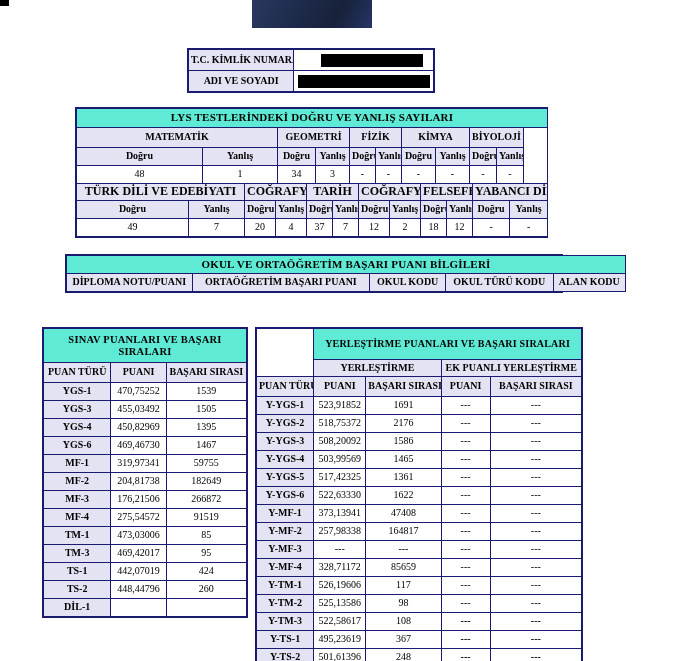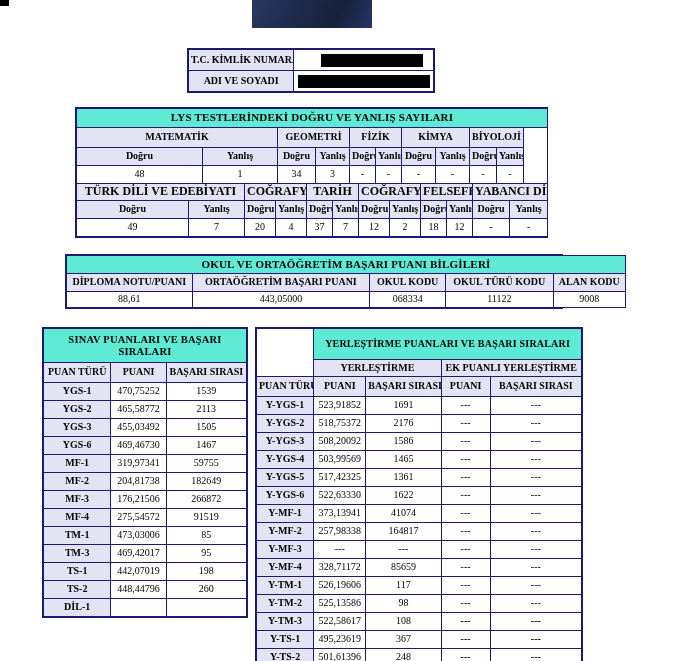--- a/index.html
+++ b/index.html
@@ -219,27 +219,20 @@
         <tr class="row-title">
       <td class="ttl" colspan="5">OKUL VE ORTAÖĞRETİM BAŞARI PUANI BİLGİLERİ</td>
     </tr>
     <tr class="row-hd" id="school-headers">
           <td class="hd nowrap">DİPLOMA NOTU/PUANI</td>
           <td class="hd nowrap">ORTAÖĞRETİM BAŞARI PUANI</td>
           <td class="hd nowrap">OKUL KODU</td>
           <td class="hd nowrap">OKUL TÜRÜ KODU</td>
           <td class="hd nowrap">ALAN KODU</td>
         </tr>
-    <tr class="row-val" id="school-values">
-          <td class="val">88,61</td>
-          <td class="val">443,05000</td>
-          <td class="val">068334</td>
-          <td class="val">11122</td>
-          <td class="val">9008</td>
-        </tr>
   </tbody>
     </table>
 </div>
 
 <div id="exam" class="abs frame">
   <table>
     <colgroup>
         <col style="width:67px">
         <col style="width:55px">
         <col style="width:80px">
@@ -254,30 +247,30 @@
         <td class="hd nowrap">BAŞARI SIRASI</td>
       </tr>
     </thead>
     <tbody id="exam-rows">
         <tr>
           <td class="hd nowrap">YGS-1</td>
           <td class="val">470,75252</td>
           <td class="val">1539</td>
         </tr>
         <tr>
-          <td class="hd nowrap">YGS-2</td>
-          <td class="val">465,58772</td>
-          <td class="val">2113</td>
-        </tr>
-        <tr>
           <td class="hd nowrap">YGS-3</td>
           <td class="val">455,03492</td>
           <td class="val">1505</td>
         </tr>
         <tr>
+          <td class="hd nowrap">YGS-4</td>
+          <td class="val">450,82969</td>
+          <td class="val">1395</td>
+        </tr>
+        <tr>
           <td class="hd nowrap">YGS-6</td>
           <td class="val">469,46730</td>
           <td class="val">1467</td>
         </tr>
         <tr>
           <td class="hd nowrap">MF-1</td>
           <td class="val">319,97341</td>
           <td class="val">59755</td>
         </tr>
         <tr>
@@ -301,21 +294,21 @@
           <td class="val">85</td>
         </tr>
         <tr>
           <td class="hd nowrap">TM-3</td>
           <td class="val">469,42017</td>
           <td class="val">95</td>
         </tr>
         <tr>
           <td class="hd nowrap">TS-1</td>
           <td class="val">442,07019</td>
-          <td class="val">198</td>
+          <td class="val">424</td>
         </tr>
         <tr>
           <td class="hd nowrap">TS-2</td>
           <td class="val">448,44796</td>
           <td class="val">260</td>
         </tr>
         <tr>
           <td class="hd nowrap">DİL-1</td>
           <td class="val"></td>
           <td class="val"></td>
@@ -389,21 +382,21 @@
         <tr>
           <td class="hd nowrap">Y-YGS-6</td>
           <td class="val">522,63330</td>
           <td class="val">1622</td>
           <td class="val">---</td>
           <td class="val">---</td>
         </tr>
         <tr>
           <td class="hd nowrap">Y-MF-1</td>
           <td class="val">373,13941</td>
-          <td class="val">41074</td>
+          <td class="val">47408</td>
           <td class="val">---</td>
           <td class="val">---</td>
         </tr>
         <tr>
           <td class="hd nowrap">Y-MF-2</td>
           <td class="val">257,98338</td>
           <td class="val">164817</td>
           <td class="val">---</td>
           <td class="val">---</td>
         </tr>

